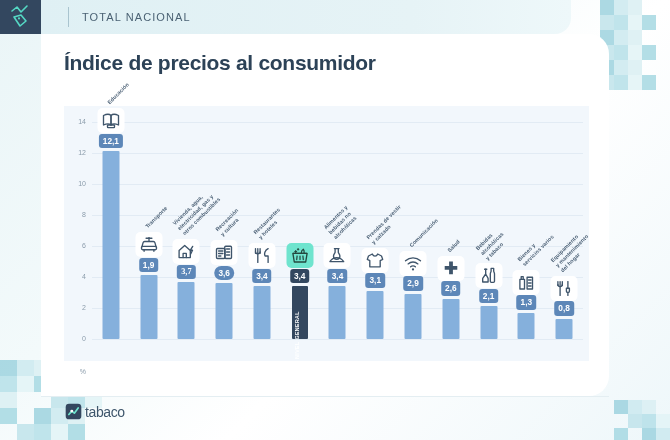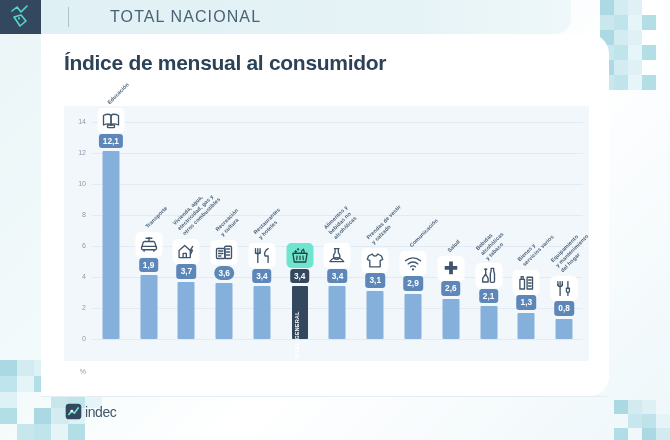--- a/index.html
+++ b/index.html
@@ -46,21 +46,21 @@
     border-bottom-right-radius: 16px;
     display: flex; align-items: center; gap: 13px; padding-left: 27px;
   }
   #header-period {
     font-family: "DejaVu Sans", sans-serif;
     font-style: italic; font-weight: bold; font-size: 14.5px;
     color: #2f4257; letter-spacing: -0.2px;
   }
   #header-divider { width: 1px; height: 20px; background: #a9c4cf; }
   #header-scope {
-    font-size: 16px; color: #4b6274; letter-spacing: 1.1px; margin-left: 28px;
+    font-size: 11px; color: #4b6274; letter-spacing: 1.1px;
   }
 
   
   #card {
     position: absolute; left: 41px; top: 34px;
     width: 568px; height: 362px;
     background: #ffffff;
     border-top-right-radius: 20px;
     border-bottom-right-radius: 20px;
   }
@@ -237,21 +237,21 @@
       <circle cx="11" cy="14.4" r="1.1" fill="#55d8c4"></circle>
     </svg>
   </div>
 
   <div id="header-bar">
     <div id="header-divider"></div>
     <div id="header-scope">TOTAL NACIONAL</div>
   </div>
 
   <div id="card">
-    <div id="card-title">Índice de mensual al consumidor</div>
+    <div id="card-title">Índice de precios al consumidor</div>
     <div id="card-subtitle">Variación porcentual mensual por divisiones</div>
 
     <div id="plot">
       <div id="axis-area">
           <div class="gridline" style="top: 15.5333px;"></div>
           <div class="ytick" style="top: 15.5333px;">14</div>
           <div class="gridline" style="top: 46.6px;"></div>
           <div class="ytick" style="top: 46.6px;">12</div>
           <div class="gridline" style="top: 77.6667px;"></div>
           <div class="ytick" style="top: 77.6667px;">10</div>
@@ -293,21 +293,21 @@
                 <line x1="9.5" y1="2.6" x2="9.5" y2="6.3" fill="none" stroke="#3f556b" stroke-width="1.35" stroke-linecap="round" stroke-linejoin="round"></line>
                 <line x1="6.6" y1="3.2" x2="12.4" y2="3.2" fill="none" stroke="#3f556b" stroke-width="1.35" stroke-linecap="round" stroke-linejoin="round"></line>
               </svg>
             </div>
             <div class="cat-label" style="bottom: 108.687px;">
               <div>Transporte</div>
             </div>
           </div>
           <div class="bar-slot" style="left: 15.3846%; width: 7.69231%;">
             <div class="bar" style="height: 57.4733px;"></div>
-            <div class="vlabel" style="bottom: 60.4733px;">3,7</div>
+            <div class="vlabel" style="bottom: 60.4733px; font-family: Liberation Serif, serif;">3,7</div>
             <div class="icon-box" style="bottom: 75.4733px;">
               <svg width="19" height="19" viewBox="0 0 19 19">
                 <path d="M2.6,8.6 L8.2,3.4 L13.8,8.6 L13.8,15.6 L2.6,15.6 Z" fill="none" stroke="#3f556b" stroke-width="1.35" stroke-linecap="round" stroke-linejoin="round"></path>
                 <path d="M16.2,4.4 L13.9,8.2 L16,8.2 L14.2,12" fill="none" stroke="#3f556b" stroke-width="1.35" stroke-linecap="round" stroke-linejoin="round"></path>
                 <path d="M6.6,15.6 L6.6,11.4 L9.8,11.4 L9.8,15.6" fill="none" stroke="#3f556b" stroke-width="1.35" stroke-linecap="round" stroke-linejoin="round"></path>
               </svg>
             </div>
             <div class="cat-label" style="bottom: 102.473px;">
               <div>Vivienda, agua,</div>
               <div>electricidad, gas y</div>
@@ -482,16 +482,16 @@
     </div>
   </div>
 
   <div id="footer">
     <div id="footer-logo">
       <svg width="17" height="17" viewBox="0 0 20 20">
         <rect x="0.8" y="0.8" width="18.4" height="18.4" rx="4" fill="#33475f"></rect>
         <path d="M4.5,13.5 L8,9.5 L11,12 L15.5,5.8" fill="none" stroke="#6fe4ce" stroke-width="2" stroke-linecap="round" stroke-linejoin="round"></path>
         <circle cx="8" cy="9.5" r="1.7" fill="#ffffff"></circle>
       </svg>
-      <div id="footer-logo-text">indec</div>
+      <div id="footer-logo-text">tabaco</div>
     </div>
   </div>
 </div>
 
 </body></html>

